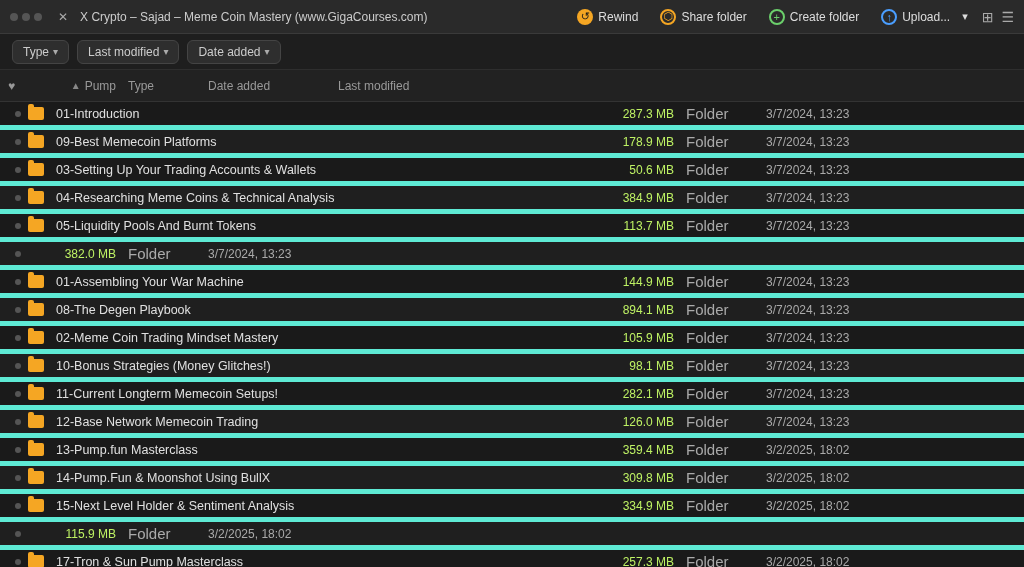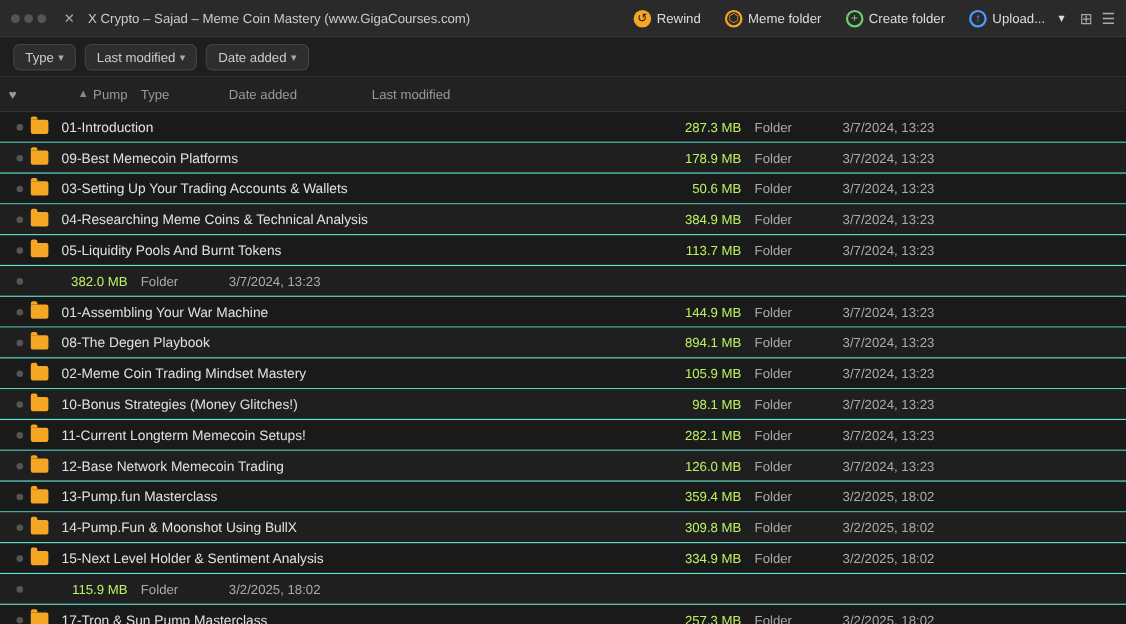--- a/index.html
+++ b/index.html
@@ -136,21 +136,21 @@
     .col-dateadded { width: 130px; flex-shrink: 0; }
     .col-lastmod { width: 120px; flex-shrink: 0; }
 
     
     .table-body { overflow-y: auto; height: calc(567px - 34px - 36px - 32px); }
     .table-row {
       display: flex;
       align-items: center;
       height: 28px;
       padding: 0 8px;
-      border-bottom: 1px solid #5eead4;
+      border-bottom: 5px solid #5eead4;
       cursor: pointer;
     }
     .table-row:nth-child(even) { background: #1f1f1f; }
 
     .star-dot {
       width: 6px; height: 6px;
       border-radius: 50%;
       background: #555;
       margin: 0 auto;
     }
@@ -173,21 +173,21 @@
     .row-name {
       flex: 1;
       min-width: 0;
       white-space: nowrap;
       overflow: hidden;
       text-overflow: ellipsis;
       color: #e0e0e0;
       font-size: 12.5px;
     }
     .row-size { width: 100px; text-align: right; padding-right: 12px; color: #bef264; font-size: 12px; flex-shrink: 0; }
-    .row-type { width: 80px; color: #aaa; font-size: 12px; flex-shrink: 0; }
+    .row-type { width: 80px; color: #aaa; font-size: 15px; flex-shrink: 0; }
     .row-dateadded { width: 130px; color: #aaa; font-size: 12px; flex-shrink: 0; }
     .row-lastmod { width: 120px; color: #aaa; font-size: 12px; flex-shrink: 0; }
 
     .sort-arrow { font-size: 10px; color: #888; }
     .header-label { cursor: pointer; }
   </style>
 </head>
 <body>
 
 <div class="titlebar">
@@ -198,21 +198,21 @@
   </div>
   <span class="titlebar-close">✕</span>
   <span class="titlebar-title">X Crypto – Sajad – Meme Coin Mastery (www.GigaCourses.com)</span>
   <div class="titlebar-actions">
     <button class="btn-toolbar">
       <span class="icon-circle icon-orange">↺</span>
       <span>Rewind</span>
     </button>
     <button class="btn-toolbar">
       <span class="icon-circle icon-yellow">⬡</span>
-      <span>Meme folder</span>
+      <span>Share folder</span>
     </button>
     <button class="btn-toolbar">
       <span class="icon-circle icon-green">+</span>
       <span>Create folder</span>
     </button>
     <div class="btn-upload-group">
       <button class="btn-toolbar">
         <span class="icon-circle icon-blue">↑</span>
         <span>Upload...</span>
       </button>

